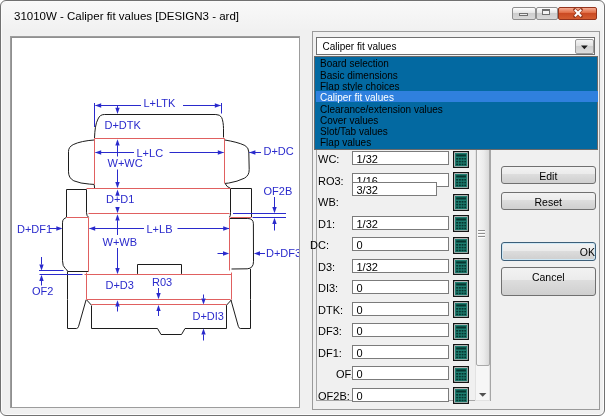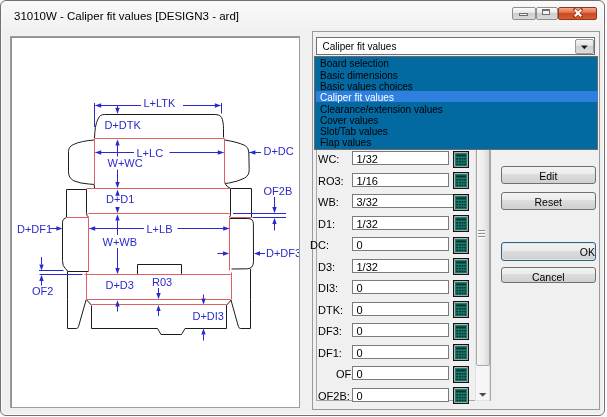--- a/index.html
+++ b/index.html
@@ -176,21 +176,21 @@
         <rect x="8.6" y="9.8" width="1.9" height="1.6"></rect>
         <rect x="11.3" y="9.8" width="1.7" height="1.6"></rect>
 <rect x="3.2" y="12.6" width="1.9" height="1.6"></rect>
         <rect x="5.9" y="12.6" width="1.9" height="1.6"></rect>
         <rect x="8.6" y="12.6" width="1.9" height="1.6"></rect>
         <rect x="11.3" y="12.6" width="1.7" height="1.6"></rect>
 </g>
     </svg>
   </div>
 <div style="position:absolute;left:318px;top:196.2px;font-size:11px;color:#000">WB:</div>
-<div style="position:absolute;left:351.5px;top:194.0px;width:113px;height:14px;background:#fff;border:1px solid #7b7b7b;font-size:11px;padding:1px 0 0 4px;color:#000">3/32</div>
+<div style="position:absolute;left:351.5px;top:182px;width:85px;height:14px;background:#fff;border:1px solid #7b7b7b;font-size:11px;padding:1px 0 0 4px;color:#000">3/32</div>
 <div style="position:absolute;left:453px;top:193.5px;width:16px;height:17px">
     <svg width="16" height="17" viewBox="0 0 16 17" style="position:absolute;left:0;top:0">
 <rect x="0" y="0" width="16" height="17" fill="#141414"></rect>
 <rect x="1.2" y="1.2" width="13.6" height="14.6" fill="#dcdcdc"></rect>
 <rect x="2" y="2" width="12.2" height="13.2" fill="#1d7d70"></rect>
 <g fill="#06352e">
 <rect x="3.2" y="3.4" width="9.8" height="2.1"></rect>
 <rect x="3.2" y="7.0" width="1.9" height="1.6"></rect>
         <rect x="5.9" y="7.0" width="1.9" height="1.6"></rect>
         <rect x="8.6" y="7.0" width="1.9" height="1.6"></rect>
@@ -438,30 +438,30 @@
     </g>
 </svg>
 <svg width="10" height="6" viewBox="0 0 10 6" style="position:absolute;left:478px;top:392px">
     <polygon points="1,1 8.4,1 4.7,4.8" fill="#505050"></polygon>
   </svg>
 
 <div style="position:absolute;left:500.5px;top:127px;width:95.5px;height:19px;border:1px solid #707070;border-radius:3px;background:linear-gradient(180deg,#f2f2f2 0%,#ebebeb 45%,#dddddd 46%,#cfcfcf 100%);font-size:10.5px;color:#000;line-height:19px">Reinit All</div>
 <div style="position:absolute;left:500.5px;top:165.7px;width:95.5px;height:18.6px;border:1px solid #707070;border-radius:3px;background:linear-gradient(180deg,#f2f2f2 0%,#ebebeb 45%,#dddddd 46%,#cfcfcf 100%);font-size:10.5px;color:#000;text-align:center;line-height:18.6px">Edit</div>
 <div style="position:absolute;left:500.5px;top:191.6px;width:95.5px;height:18.7px;border:1px solid #707070;border-radius:3px;background:linear-gradient(180deg,#f2f2f2 0%,#ebebeb 45%,#dddddd 46%,#cfcfcf 100%);font-size:10.5px;color:#000;text-align:center;line-height:18.7px">Reset</div>
 <div style="position:absolute;left:500.5px;top:241.6px;width:95.5px;height:19.3px;border:1px solid #3c5e78;box-shadow:inset 0 0 0 1px #cfe8f5;border-radius:3px;background:linear-gradient(180deg,#f2f2f2 0%,#ebebeb 45%,#dddddd 46%,#cfcfcf 100%);font-size:10.5px;color:#000;text-align:right;line-height:19.3px">OK</div>
-<div style="position:absolute;left:500.5px;top:267px;width:95.5px;height:16px;border:1px solid #707070;border-radius:3px;background:linear-gradient(180deg,#f2f2f2 0%,#ebebeb 45%,#dddddd 46%,#cfcfcf 100%);font-size:10.5px;color:#000;text-align:center;line-height:18.6px">Cancel</div>
+<div style="position:absolute;left:500.5px;top:267px;width:95.5px;height:29px;border:1px solid #707070;border-radius:3px;background:linear-gradient(180deg,#f2f2f2 0%,#ebebeb 45%,#dddddd 46%,#cfcfcf 100%);font-size:10.5px;color:#000;text-align:center;line-height:18.6px">Cancel</div>
 <div style="position:absolute;left:315.5px;top:37px;width:279.5px;height:18px;background:#fff;border:1px solid #6f6f6f">
   <div style="position:absolute;left:6px;top:3px;font-size:10px;color:#000">Caliper fit values</div>
   <div style="position:absolute;left:258.5px;top:1px;width:19px;height:14.5px;border:1px solid #9a9a9a;border-radius:2px;background:linear-gradient(180deg,#f4f4f4,#e2e2e2 45%,#cfcfcf 50%,#dcdcdc)"></div>
   <svg width="9" height="7" viewBox="0 0 9 7" style="position:absolute;left:263.5px;top:6px">
       <polygon points="1,1.4 7.8,1.4 4.4,5.2" fill="#1a1a1a"></polygon>
     </svg>
 </div>
 <div style="position:absolute;left:314px;top:56px;width:284px;height:93.5px;background:#0369a1;border:1px solid #6a6a6a">
 <div style="position:absolute;left:5px;top:1.3px;font-size:10px;color:#000">Board selection</div>
 <div style="position:absolute;left:5px;top:12.6px;font-size:10px;color:#000">Basic dimensions</div>
-<div style="position:absolute;left:5px;top:23.9px;font-size:10px;color:#000">Basic values choices</div>
+<div style="position:absolute;left:5px;top:23.9px;font-size:10px;color:#000">Flap style choices</div>
 <div style="position:absolute;left:1px;top:33.7px;width:282px;height:11.5px;background:#2f80de;color:#fff;font-size:10px;padding:1.2px 0 0 4px">Caliper fit values</div>
 <div style="position:absolute;left:5px;top:46.5px;font-size:10px;color:#000">Clearance/extension values</div>
 <div style="position:absolute;left:5px;top:57.8px;font-size:10px;color:#000">Cover values</div>
 <div style="position:absolute;left:5px;top:69.1px;font-size:10px;color:#000">Slot/Tab values</div>
 <div style="position:absolute;left:5px;top:80.4px;font-size:10px;color:#000">Flap values</div>
 </div>
 
 </body></html>

